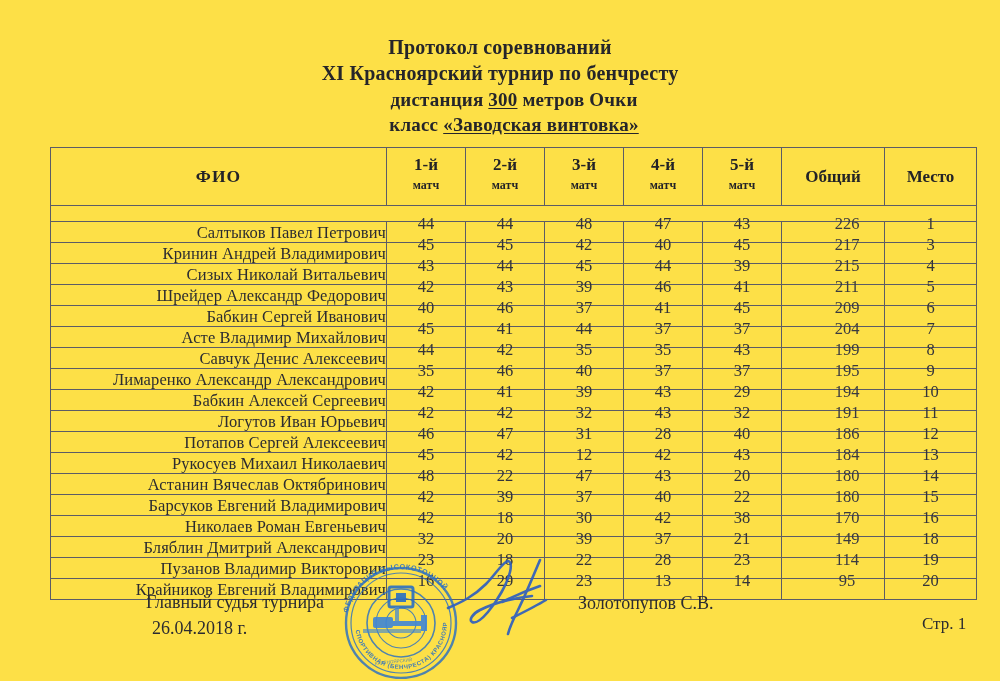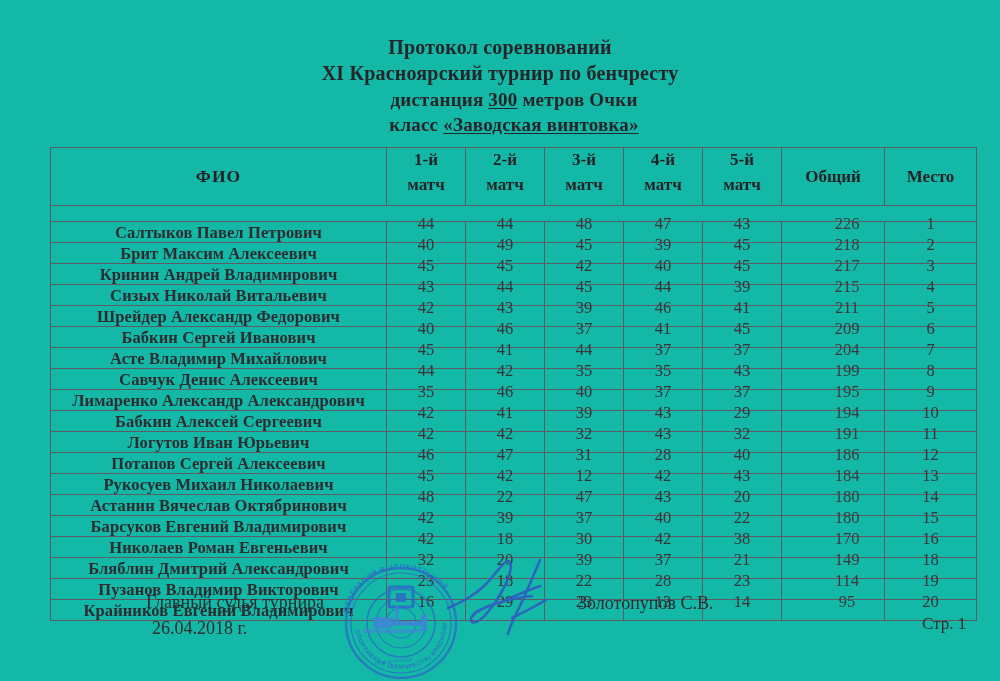--- a/index.html
+++ b/index.html
@@ -4,21 +4,21 @@
 <style>
   html, body {
     margin: 0;
     padding: 0;
     background: #ffffff;
   }
   #page {
     position: relative;
     width: 1000px;
     height: 681px;
-    background: #14b8a6;
+    background: #fde047;
     overflow: hidden;
     font-family: "Liberation Serif", "DejaVu Serif", serif;
     color: #2a2a2e;
   }
 
   
   .title-block {
     position: absolute;
     left: 0;
     top: 34px;
@@ -63,42 +63,41 @@
   thead th {
     height: 57px;
     vertical-align: middle;
     text-align: center;
     font-weight: bold;
     font-size: 17px;
     color: #232327;
   }
   thead th.fio-head { font-size: 17.5px; letter-spacing: 1px; }
   .mh-top { display: block; line-height: 1.05; }
-  .mh-bot { display: block; line-height: 1.9; font-size: 17px; }
+  .mh-bot { display: block; line-height: 1.9; font-size: 12px; }
 
   
   .gap-row td {
     border-left: none;
     border-right: none;
     border-top: none;
     border-bottom: none;
     height: 15px;
   }
 
   tbody.body-rows td {
     height: 17.6px;
     font-size: 16.5px;
     color: #2c2c31;
   }
   td.fio {
     padding-left: 6px;
-    text-align: center;
+    text-align: right;
     white-space: nowrap;
     letter-spacing: 0.1px;
-    font-weight: bold;
   }
   td.num {
     text-align: center;
     font-size: 16.5px;
   }
   
   td.num span.v {
     display: inline-block;
     transform: translateY(-8px);
     color: #34343a;
@@ -220,30 +219,20 @@
             <td class="fio"><span class="v">Салтыков Павел Петрович</span></td>
             <td class="num"><span class="v">44</span></td>
             <td class="num"><span class="v">44</span></td>
             <td class="num"><span class="v">48</span></td>
             <td class="num"><span class="v">47</span></td>
             <td class="num"><span class="v">43</span></td>
             <td class="num total"><span class="v">226</span></td>
             <td class="num"><span class="v">1</span></td>
           </tr>
           <tr>
-            <td class="fio"><span class="v">Брит Максим Алексеевич</span></td>
-            <td class="num"><span class="v">40</span></td>
-            <td class="num"><span class="v">49</span></td>
-            <td class="num"><span class="v">45</span></td>
-            <td class="num"><span class="v">39</span></td>
-            <td class="num"><span class="v">45</span></td>
-            <td class="num total"><span class="v">218</span></td>
-            <td class="num"><span class="v">2</span></td>
-          </tr>
-          <tr>
             <td class="fio"><span class="v">Кринин Андрей Владимирович</span></td>
             <td class="num"><span class="v">45</span></td>
             <td class="num"><span class="v">45</span></td>
             <td class="num"><span class="v">42</span></td>
             <td class="num"><span class="v">40</span></td>
             <td class="num"><span class="v">45</span></td>
             <td class="num total"><span class="v">217</span></td>
             <td class="num"><span class="v">3</span></td>
           </tr>
           <tr>

